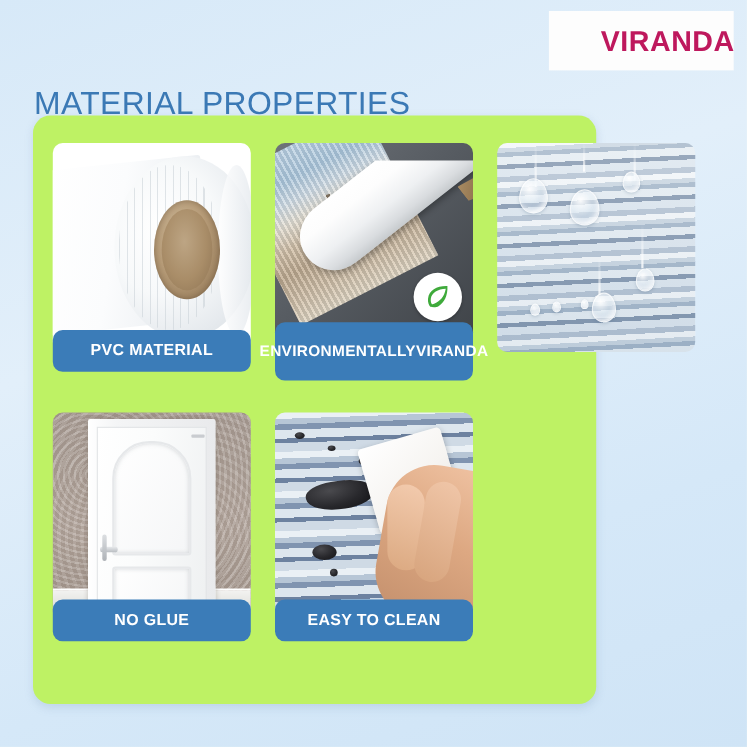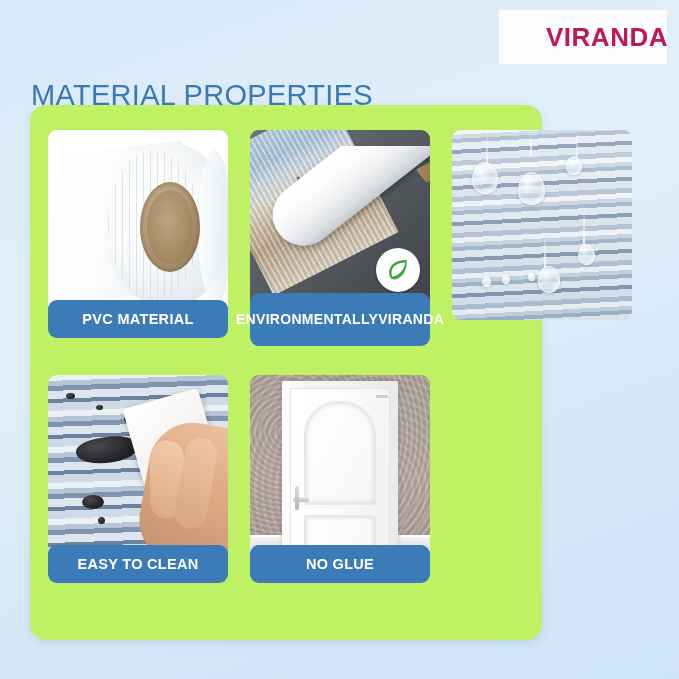--- a/index.html
+++ b/index.html
@@ -528,43 +528,43 @@
         <div class="drop" style="left:86px; top:136px; width:22px; height:27px;"></div>
         <div class="drop" style="left:30px; top:146px; width:9px; height:11px;"></div>
         <div class="drop" style="left:50px; top:144px; width:8px; height:10px;"></div>
         <div class="drop" style="left:76px; top:142px; width:7px; height:9px;"></div>
         <div class="streak" style="left:92px; top:104px; height:34px;"></div>
         <div class="streak" style="left:131px; top:74px; height:40px;"></div>
       </div>
     </div>
 
     <div class="card">
-      <div class="card-media m-clean">
-        <div class="stain" style="left:28px; top:62px; width:62px; height:26px; border-radius:40% 50% 45% 55%; transform:rotate(-9deg);"></div>
-        <div class="stain" style="left:34px; top:120px; width:22px; height:14px;"></div>
-        <div class="stain" style="left:50px; top:142px; width:7px; height:7px;"></div>
-        <div class="stain" style="left:18px; top:18px; width:9px; height:6px;"></div>
-        <div class="stain" style="left:48px; top:30px; width:7px; height:5px;"></div>
-        <div class="stain" style="left:76px; top:40px; width:11px; height:8px;"></div>
-        <div class="cloth"></div>
-        <div class="hand-clean"></div>
-      </div>
-      <div class="card-label">EASY TO CLEAN</div>
-    </div>
-
-    <div class="card">
       <div class="card-media m-door">
         <div class="wall-tex"></div>
         <div class="baseboard"></div>
         <div class="door-frame">
           <div class="door-slab">
             <div class="panel-top"></div>
             <div class="panel-bot"></div>
             <div class="handle"></div>
           </div>
           <div class="door-topmark"></div>
         </div>
       </div>
       <div class="card-label">NO GLUE</div>
     </div>
 
+    <div class="card">
+      <div class="card-media m-clean">
+        <div class="stain" style="left:28px; top:62px; width:62px; height:26px; border-radius:40% 50% 45% 55%; transform:rotate(-9deg);"></div>
+        <div class="stain" style="left:34px; top:120px; width:22px; height:14px;"></div>
+        <div class="stain" style="left:50px; top:142px; width:7px; height:7px;"></div>
+        <div class="stain" style="left:18px; top:18px; width:9px; height:6px;"></div>
+        <div class="stain" style="left:48px; top:30px; width:7px; height:5px;"></div>
+        <div class="stain" style="left:76px; top:40px; width:11px; height:8px;"></div>
+        <div class="cloth"></div>
+        <div class="hand-clean"></div>
+      </div>
+      <div class="card-label">EASY TO CLEAN</div>
+    </div>
+
   </div>
 </div>
 
 </body></html>

